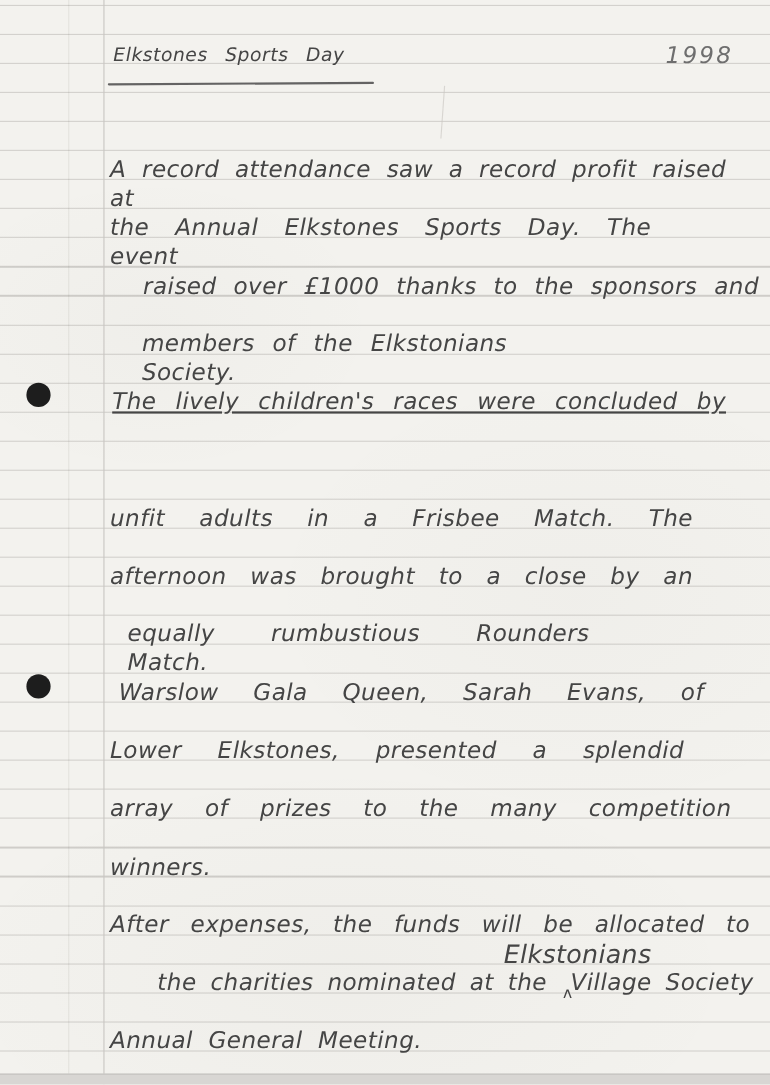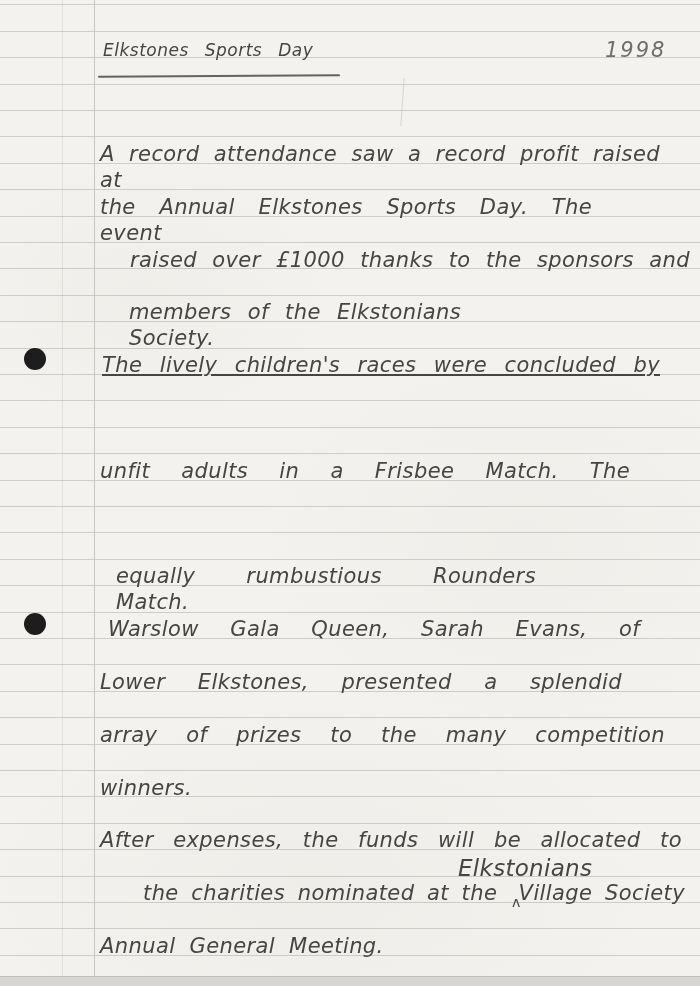--- a/index.html
+++ b/index.html
@@ -80,20 +80,21 @@
 
   <div class="title ink">Elkstones Sports Day</div>
   <div class="title-underline"></div>
 
   <div class="hl ink spread" style="left:100px; top:141px; width:560px;">A record attendance saw a record profit raised at</div>
   <div class="hl ink spread" style="left:100px; top:194px; width:492px;">the Annual Elkstones Sports Day. The event</div>
   <div class="hl ink spread" style="left:100px; top:247px; width:560px;margin-left:30px;">raised over £1000 thanks to the sponsors and</div>
   <div class="hl ink spread" style="left:100px; top:299px; width:332px;margin-left:29px;">members of the Elkstonians Society.</div>
   <div class="hl ink spread" style="left:102px; top:352px; width:558px;text-decoration:underline;">The lively children's races were concluded by</div>
   <div class="hl ink spread" style="left:100px; top:458px; width:530px;">unfit adults in a Frisbee Match. The</div>
+  <div class="hl ink spread" style="left:100px; top:511px; width:530px;">afternoon was brought to a close by an</div>
   <div class="hl ink spread" style="left:116px; top:563px; width:420px;">equally rumbustious Rounders Match.</div>
   <div class="hl ink spread" style="left:108px; top:616px; width:532px;">Warslow Gala Queen, Sarah Evans, of</div>
   <div class="hl ink spread" style="left:100px; top:669px; width:522px;">Lower Elkstones, presented a splendid</div>
   <div class="hl ink spread" style="left:100px; top:722px; width:565px;">array of prizes to the many competition</div>
   <div class="hl ink natural" style="left:100px; top:775px;">winners.</div>
   <div class="hl ink spread" style="left:100px; top:827px; width:582px;">After expenses, the funds will be allocated to</div>
 
   <div class="inserted-word ink">Elkstonians</div>
 
   <div class="hl ink spread" style="left:98px; top:880px; width:542px;margin-left:45px;">

